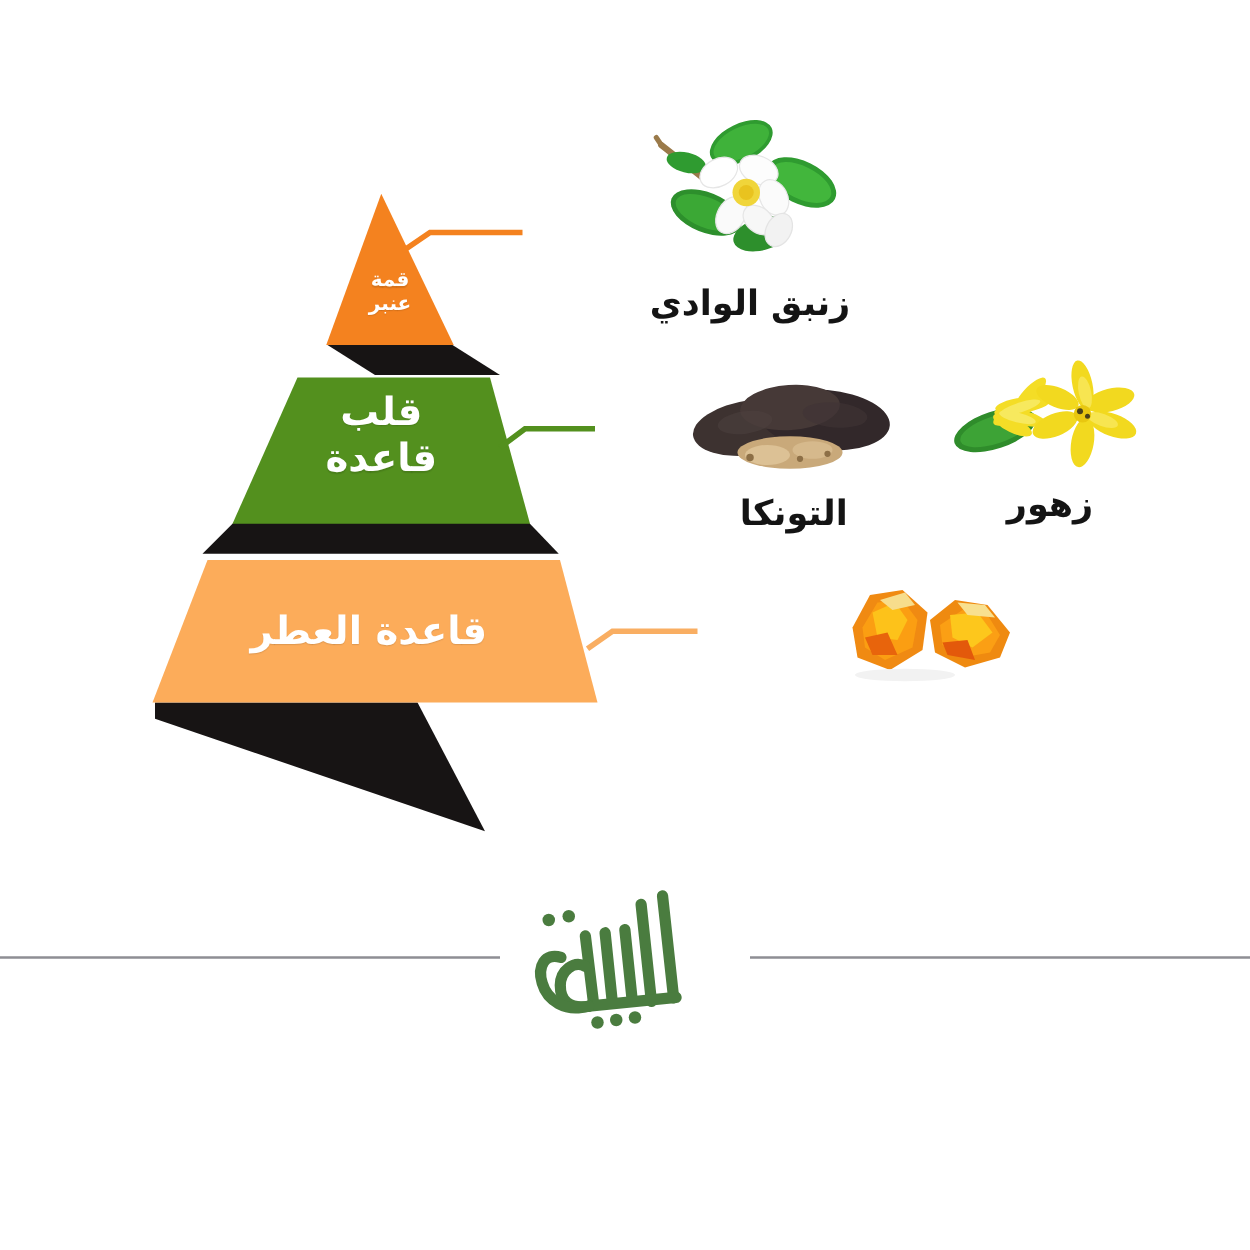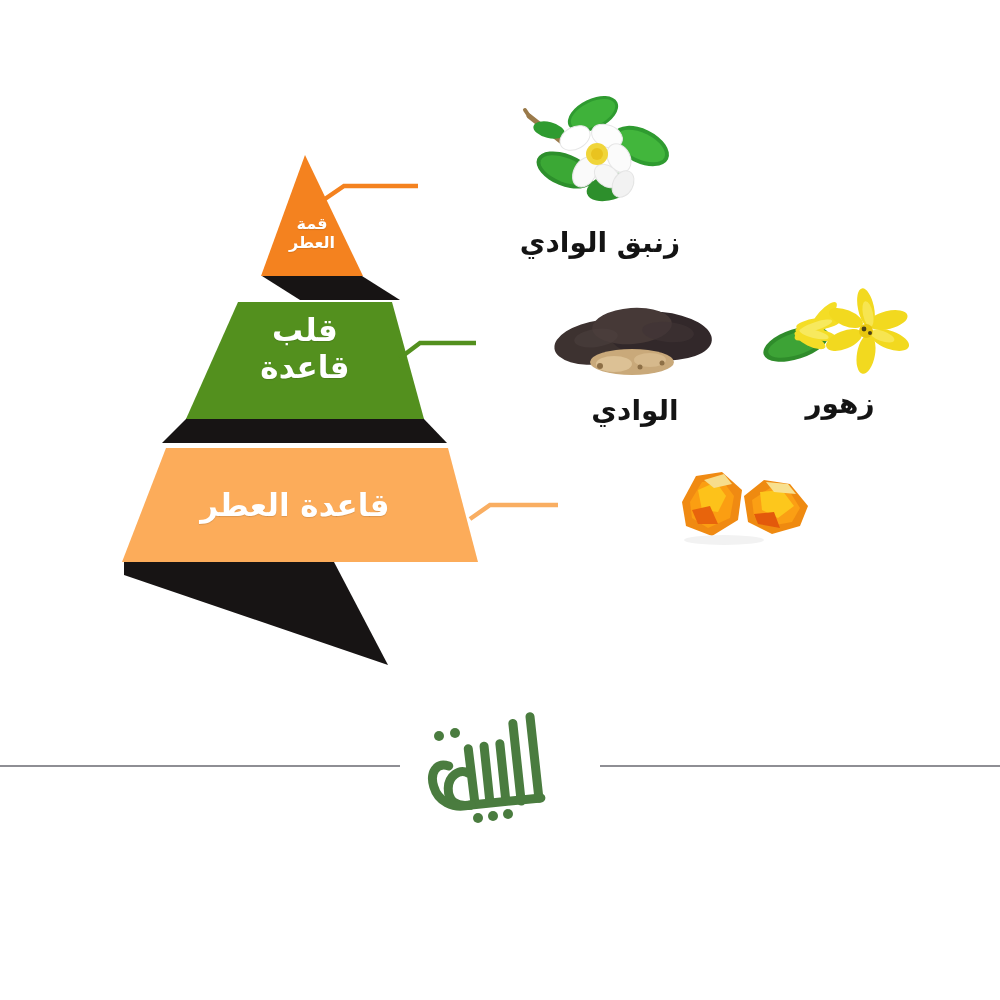--- a/index.html
+++ b/index.html
@@ -90,21 +90,21 @@
     <polygon points="166,448 448,448 478,562 122,562" fill="#FCAC5A"></polygon>
 
     <polyline points="322,201 344,186 418,186" fill="none" stroke="#F4821F" stroke-width="4.5"></polyline>
 
     <polyline points="400,358 420,343 476,343" fill="none" stroke="#53901E" stroke-width="4.5"></polyline>
 
     <polyline points="470,519 490,505 558,505" fill="none" stroke="#F9AE62" stroke-width="4.5"></polyline>
   </svg>
 
   <div class="tier-label" id="label-top">قمة
-العطر</div>
+عنبر</div>
   <div class="tier-label" id="label-mid">قلب
 قاعدة</div>
   <div class="tier-label" id="label-base">قاعدة العطر</div>
 
   <div class="ingredient" id="ing-lily">
     <div class="ing-art">
       <svg viewBox="0 0 170 130" width="170" height="130">
 
         <path d="M14 24 L52 54" stroke="#9a7a4a" stroke-width="5" fill="none" stroke-linecap="round"></path>
         <path d="M14 24 L10 18" stroke="#9a7a4a" stroke-width="4" fill="none" stroke-linecap="round"></path>
@@ -145,21 +145,21 @@
         <ellipse cx="74" cy="64" rx="18" ry="8" fill="#dcc195"></ellipse>
         <ellipse cx="110" cy="60" rx="16" ry="7" fill="#d6b98c"></ellipse>
         <circle cx="60" cy="66" r="3" fill="#8d6f46"></circle>
         <circle cx="100" cy="67" r="2.5" fill="#8d6f46"></circle>
         <circle cx="122" cy="63" r="2.5" fill="#8d6f46"></circle>
 
         <ellipse cx="56" cy="38" rx="22" ry="9" fill="#4d4240" opacity=".5" transform="rotate(-8 56 38)"></ellipse>
         <ellipse cx="128" cy="32" rx="26" ry="10" fill="#3f3436" opacity=".6" transform="rotate(5 128 32)"></ellipse>
       </svg>
     </div>
-    <div class="ing-name">الوادي</div>
+    <div class="ing-name">التونكا</div>
   </div>
 
   <div class="ingredient" id="ing-flowers">
     <div class="ing-art">
       <svg viewBox="0 0 165 95" width="165" height="95">
 
         <ellipse cx="38" cy="56" rx="34" ry="15" fill="#2f8c2b" transform="rotate(-18 38 56)"></ellipse>
         <ellipse cx="38" cy="56" rx="29" ry="11" fill="#3da336" transform="rotate(-18 38 56)"></ellipse>
 
         <g fill="#f4dd26">

